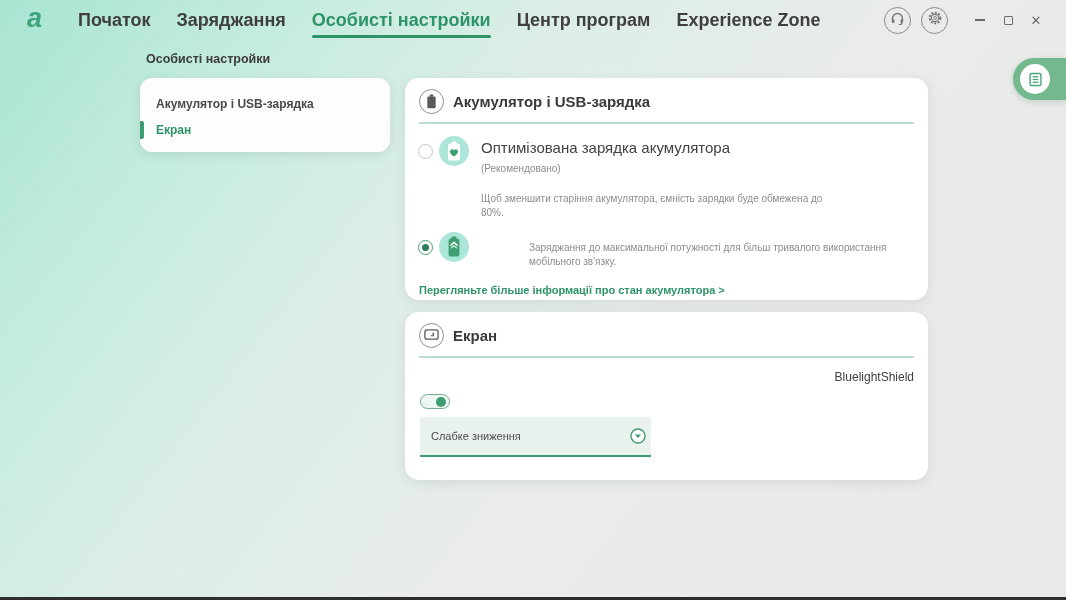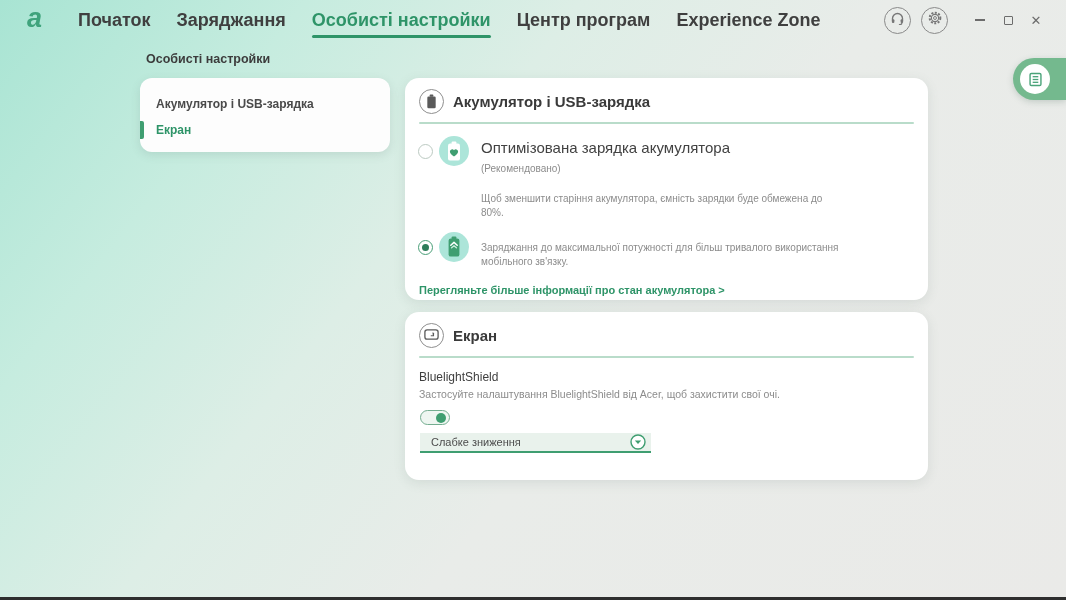--- a/index.html
+++ b/index.html
@@ -90,34 +90,34 @@
   .radio.checked::after { content: ""; width: 7px; height: 7px; border-radius: 50%; background: #2d7d5a; }
   .opt-icon { margin-left: 6px; margin-top: 0px; flex: 0 0 auto; }
   .opt-text { margin-left: 12px; padding-top: 3px; }
   .opt-title { font-size: 15px; color: #424242; }
   .opt-sub { font-size: 10px; color: #8c8c8c; line-height: 1.4; margin-top: 4px; }
   .opt-sub.w1 { max-width: 345px; }
   .opt-sub.w2 { max-width: 372px; }
   .more-link { display: inline-block; margin: 15px 0 0 14px; font-size: 11px; font-weight: 700; color: #2e9468; cursor: default; }
 
   
-  .bls-label { font-size: 12px; color: #3e3e3e; margin: 12px 14px 0 14px; }
+  .bls-label { font-size: 12px; color: #3e3e3e; margin: 12px 14px 0 14px; text-align: right; }
   .bls-desc { font-size: 10.5px; color: #8c8c8c; margin: 4px 14px 0 14px; }
   .toggle {
     position: relative; width: 30px; height: 15px; border-radius: 8px;
     border: 1px solid #74ad90; background: #eef6f1; margin: 10px 0 0 15px;
   }
   .toggle .knob {
     position: absolute; top: 1.5px; width: 10px; height: 10px; border-radius: 50%;
     background: #3f9e71;
   }
   .toggle.on .knob { right: 3px; }
   .dd-label { font-size: 12px; color: #3e3e3e; margin: 19px 14px 0 15px; }
   .dropdown {
-    margin: 8px 0 0 15px; width: 231px; height: 20px;
+    margin: 8px 0 0 15px; width: 231px; height: 40px;
     background: #e9f2ec; border-bottom: 2px solid #3f9e71;
     display: flex; align-items: center; padding: 0 5px 0 11px;
   }
   .dd-value { font-size: 11px; color: #4c4c4c; flex: 1; }
 
   
   .quick-tab {
     position: absolute; right: 0; top: 58px; width: 53px; height: 42px;
     background: #74b98e; border-radius: 21px 0 0 21px;
     box-shadow: 0 2px 6px rgba(80,110,95,0.25);
@@ -228,42 +228,41 @@
     <span class="opt-icon">
       <svg width="30" height="30" viewBox="0 0 30 30">
         <circle cx="15" cy="15" r="15" fill="#ace5d9"></circle>
         <rect x="12.6" y="4.6" width="4.8" height="3" rx="1" fill="#3f9e71"></rect>
         <rect x="9.6" y="6.6" width="10.8" height="18" rx="2.2" fill="#3f9e71"></rect>
         <path d="M11.8 13.2 L15 10.4 L18.2 13.2" fill="none" stroke="#ffffff" stroke-width="1.5" stroke-linecap="round" stroke-linejoin="round"></path>
         <path d="M12.6 15.8 L15 13.8 L17.4 15.8" fill="none" stroke="#cdeede" stroke-width="1.3" stroke-linecap="round" stroke-linejoin="round"></path>
       </svg>
     </span>
     <div class="opt-text">
-      <div class="opt-sub w2" style="margin-top:6px;">Заряджання до максимальної потужності для більш тривалого використання мобільного зв'язку.</div>
+      <div class="opt-sub w2" style="margin-top:6px;margin-left:48px;">Заряджання до максимальної потужності для більш тривалого використання мобільного зв'язку.</div>
     </div>
   </div>
 
   <a class="more-link">Перегляньте більше інформації про стан акумулятора &gt;</a>
 </div>
 
 <div class="card card-screen">
   <div class="card-header">
     <span class="hdr-icon">
       <svg width="15" height="13" viewBox="0 0 16 14">
         <rect x="0.9" y="0.9" width="14.2" height="10" rx="2.4" fill="none" stroke="#5a5a5a" stroke-width="1.4"></rect>
         <path d="M7.2 7.2 h3 v-2.4" fill="none" stroke="#5a5a5a" stroke-width="1.1"></path>
         <path d="M9.2 3.9 l1 0.9 -1 0.9" fill="none" stroke="#5a5a5a" stroke-width="1.1"></path>
       </svg>
     </span>
     <span class="card-title">Екран</span>
   </div>
   <div class="divider"></div>
 
   <div class="bls-label">BluelightShield</div>
-  <div class="bls-desc">Застосуйте налаштування BluelightShield від Acer, щоб захистити свої очі.</div>
 
   <div class="toggle on">
     <span class="knob"></span>
   </div>
 
 
   <div class="dropdown">
     <span class="dd-value">Слабке зниження</span>
     <span style="display:flex;">
       <svg width="16" height="16" viewBox="0 0 16 16">

